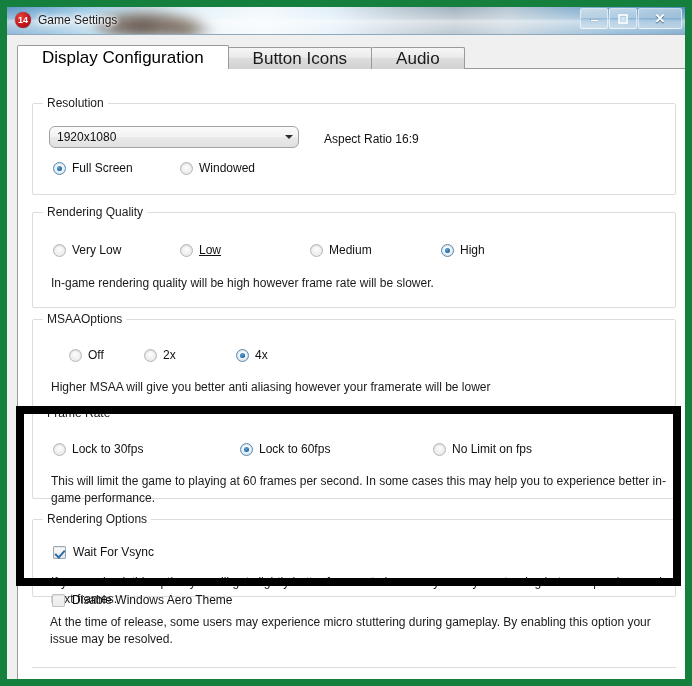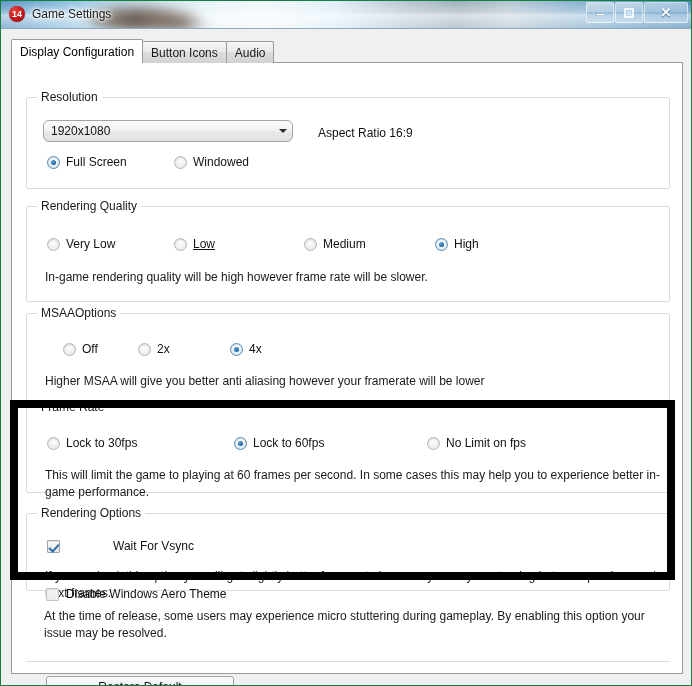--- a/index.html
+++ b/index.html
@@ -13,21 +13,21 @@
     background: #f0f0f0;
     -webkit-font-smoothing: antialiased;
   }
 
   
   #window {
     position: relative;
     width: 692px;
     height: 686px;
     background: #ef4444;
-    border: 1px solid #15803d;
+    border: 7px solid #15803d;
     overflow: hidden;
   }
 
   
   #titlebar {
     position: relative;
     height: 28px;
     width: 100%;
     overflow: hidden;
     background:
@@ -144,22 +144,22 @@
     position: absolute;
     left: 10px; top: 10px;
     right: 10px;
     height: 24px;
     display: flex;
     align-items: flex-end;
     z-index: 4;
   }
   .tab {
     height: 22px;
-    padding: 0 8px;
-    font-size: 12px;
+    padding: 0 24px;
+    font-size: 17px;
     color: #1a1a1a;
     display: flex; align-items: center;
     border: 1px solid #9a9a9a;
     border-bottom: none;
     border-radius: 2px 2px 0 0;
     background: linear-gradient(to bottom, #f6f6f6 0%, #eaeaea 45%, #dddddd 50%, #d2d2d2 100%);
     margin-right: -1px;
     position: relative;
     cursor: default;
     white-space: nowrap;
@@ -449,21 +449,21 @@
           <span class="dot"></span>
           <span>No Limit on fps</span>
         </div>
 
         <div class="hint" style="left:18px; top:59px; width:620px;">This will limit the game to playing at 60 frames per second. In some cases this may help you to experience better in-game performance.</div>
       </div>
 
       <div class="group" style="left:14px; top:450px; width:644px; height:78px;padding-left:46px;">
         <div class="legend">Rendering Options</div>
 
-        <div class="checkbox checked" style="left:20px; top:25px;gap:46px;">
+        <div class="checkbox checked" style="left:20px; top:25px;">
           <span class="box"></span>
           <span>Wait For Vsync</span>
         </div>
 
         <div class="hint" style="left:18px; top:54px; width:620px;">If you uncheck this option you will get slightly better frame rate however you may see tearing between previous and next frames.</div>
       </div>
 
       <div class="checkbox dim" style="left:34px; top:524px;">
         <span class="box"></span>
         <span>Disable Windows Aero Theme</span>

